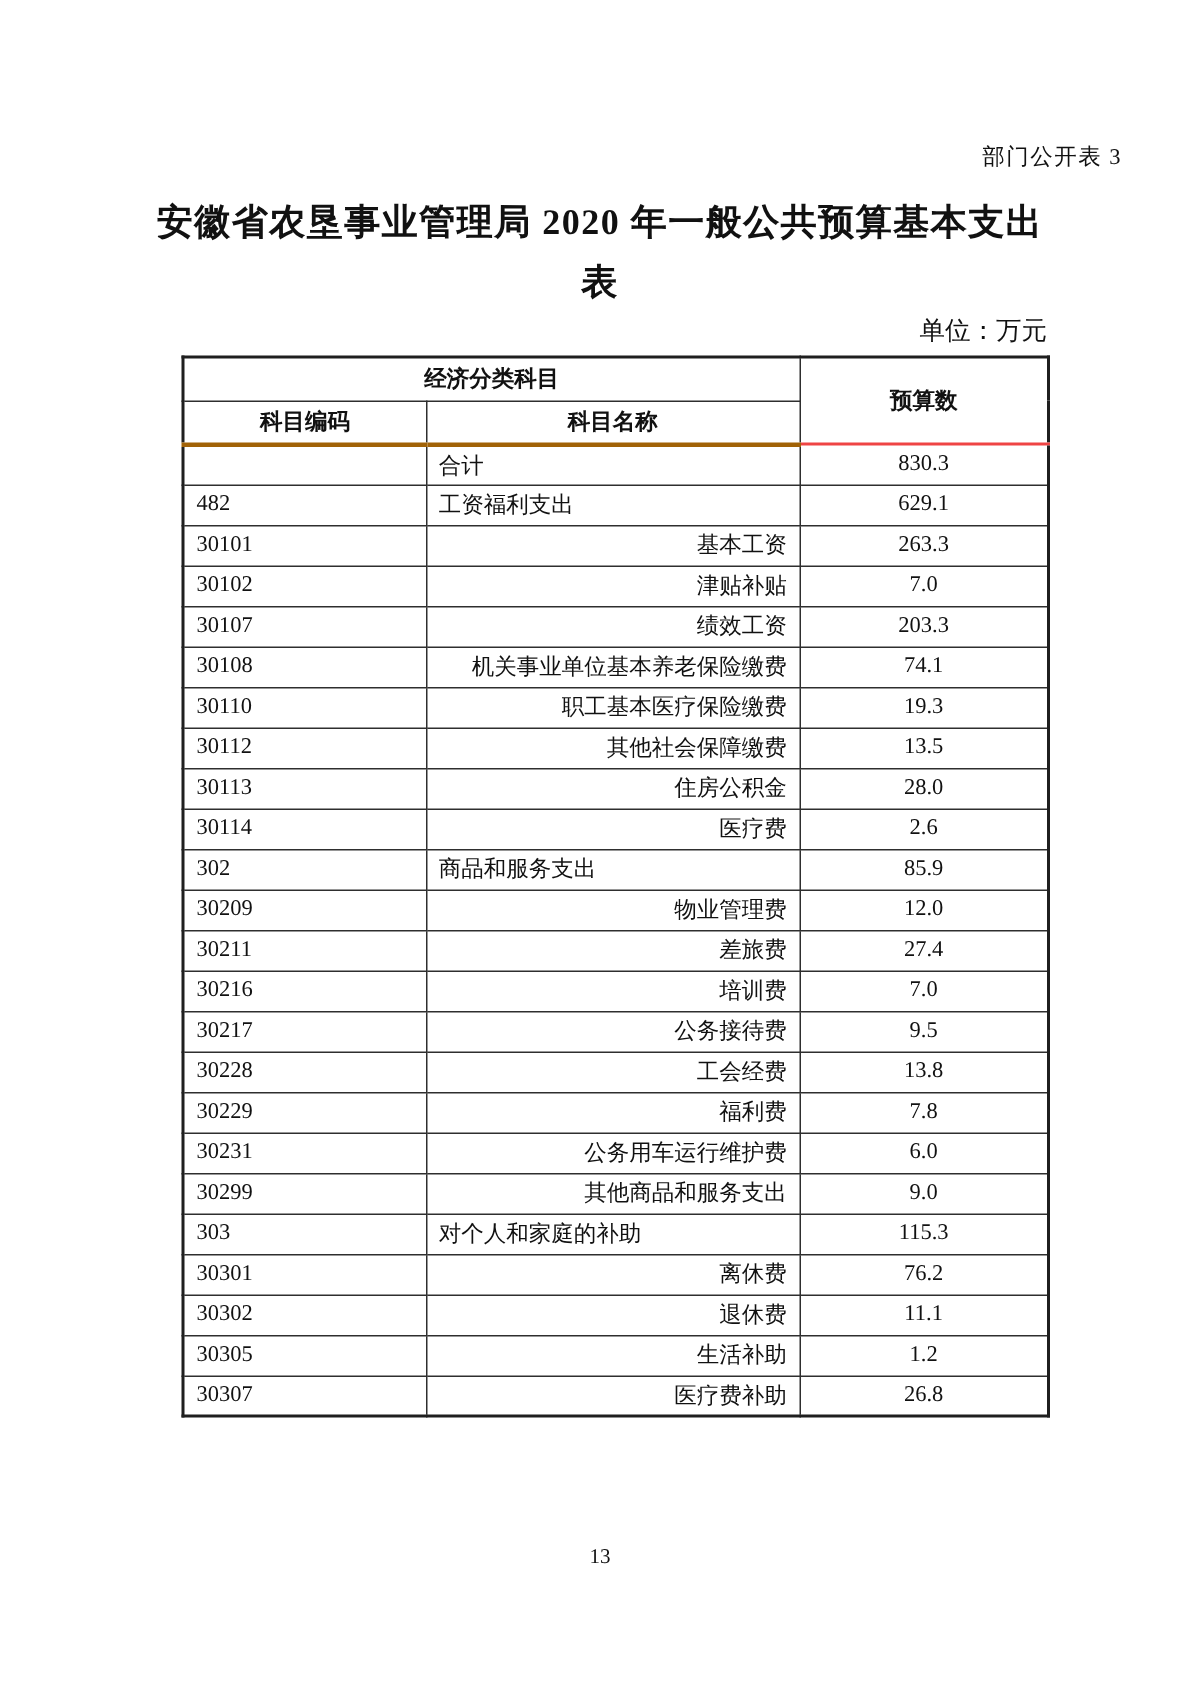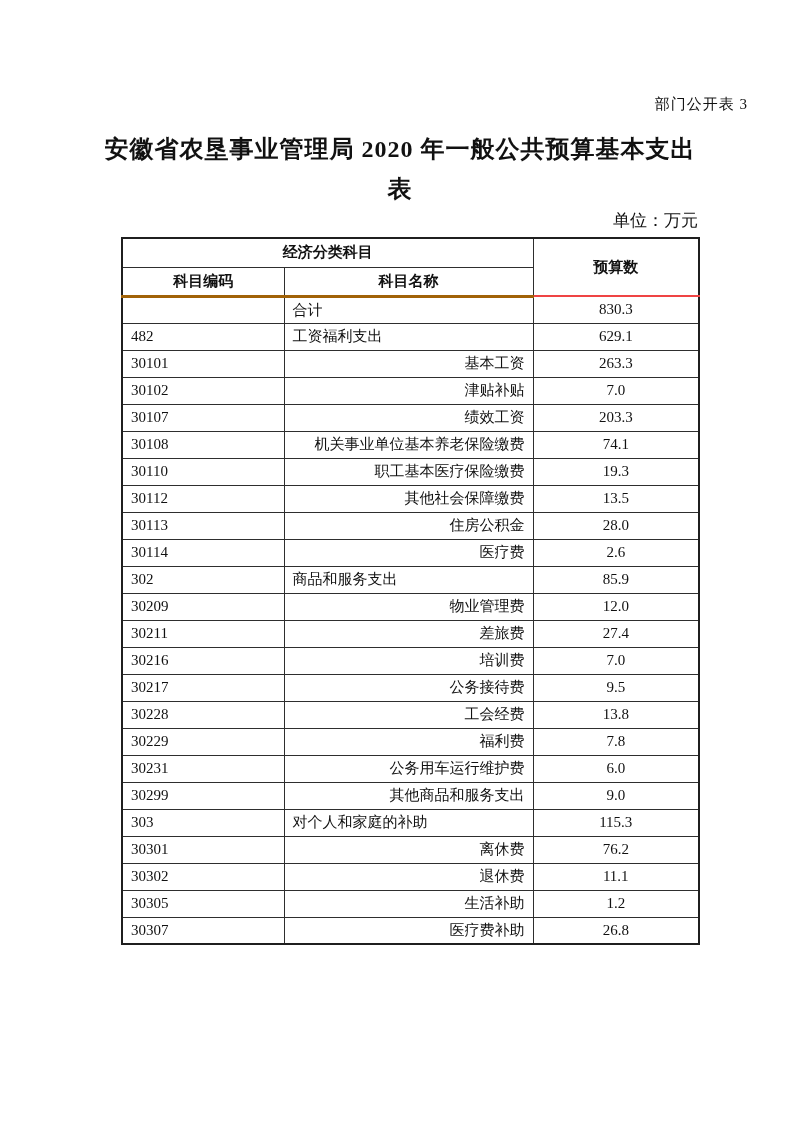--- a/index.html
+++ b/index.html
@@ -232,14 +232,15 @@
           <td class="value">1.2</td>
         </tr>
       <tr>
           <td class="code">30307</td>
           <td class="name sub">医疗费补助</td>
           <td class="value">26.8</td>
         </tr>
     </tbody>
   </table>
 
+  <div class="page-number">13</div>
 
 </div>
 
 </body></html>

